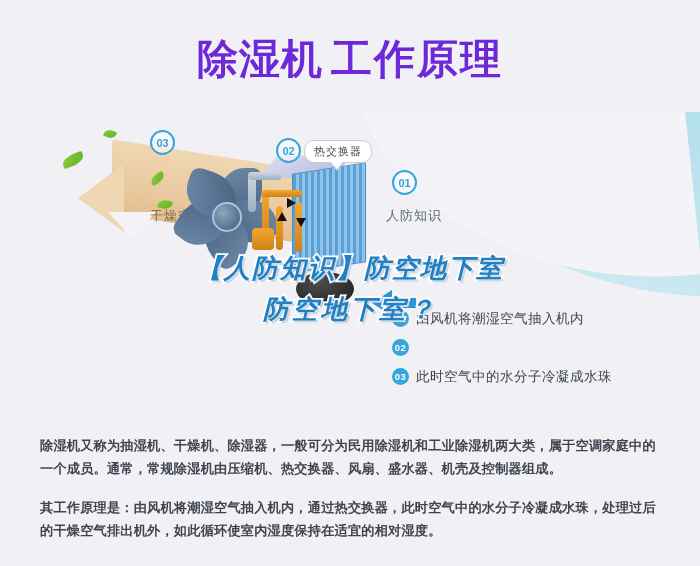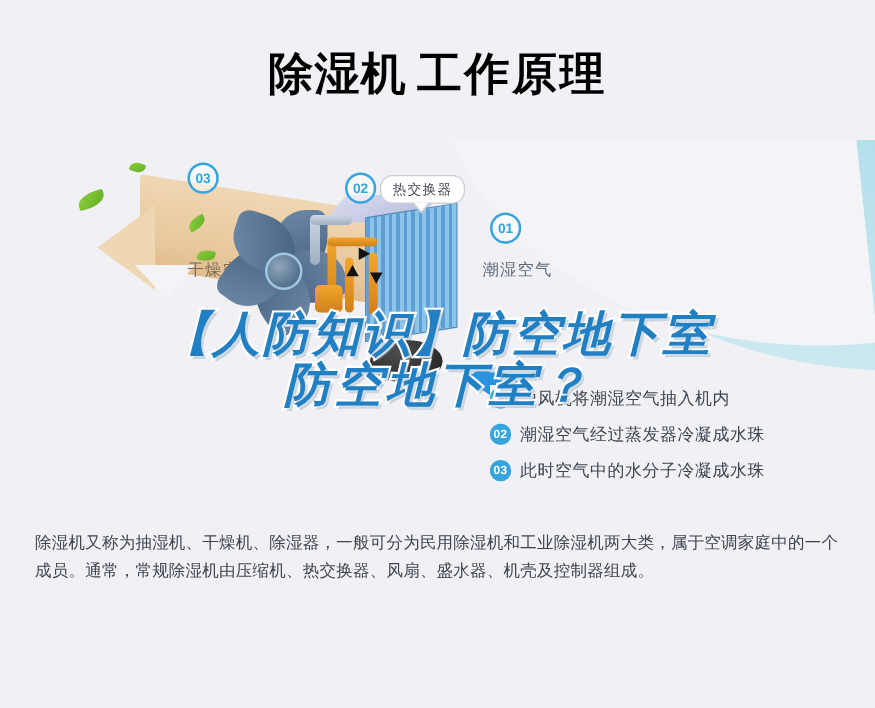--- a/index.html
+++ b/index.html
@@ -27,23 +27,23 @@
   .header {
     position: absolute;
     left: 0; top: 0;
     width: 700px;
     height: 118px;
     display: flex;
     align-items: center;
     justify-content: center;
   }
   .header-title {
-    font-size: 36px;
+    font-size: 41px;
     line-height: 1;
-    color: #000000;
+    color: #6d28d9;
     letter-spacing: 1px;
     white-space: nowrap;
     text-align: right;
   }
   .header-title .t-light {
     font-weight: 700;
     font-family: "Liberation Sans", "DejaVu Sans", sans-serif;
   }
   .header-title .t-bold {
     font-weight: 700;
@@ -336,21 +336,21 @@
   
   .overlay {
     position: absolute;
     left: 0;
     top: 248px;
     width: 700px;
     text-align: center;
     pointer-events: none;
   }
   .overlay-line {
-    font-size: 38px;
+    font-size: 26px;
     font-weight: 700;
     font-style: italic;
     color: #2180c4;
     letter-spacing: 2px;
     line-height: 41px;
     -webkit-text-stroke: 3.5px #ffffff;
     paint-order: stroke fill;
     text-shadow:
        2px 2px 0 rgba(120,150,175,.35);
   }
@@ -360,21 +360,21 @@
   .body-copy {
     position: absolute;
     left: 24px;
     top: 418px;
     width: 656px;
     color: #3f4450;
     font-size: 13.2px;
     line-height: 23px;
     letter-spacing: .2px;
   }
-  .body-copy p { margin: 4px; }
+  .body-copy p { margin: 16px; font-weight: bold; }
   .body-copy p + p { margin-top: 15px; }
 </style>
 </head>
 <body>
 
 <div id="page">
 
   <div class="header">
     <div class="header-title">
       <span class="t-light">除湿机</span><span class="t-bold">工作原理</span>
@@ -428,40 +428,40 @@
 
     <div class="out-arrow"></div>
     <div class="out-arrow-tail"></div>
 
     <div class="bubble">热交换器</div>
 
     <div class="badge badge-03-diag">03</div>
     <div class="badge badge-02-diag">02</div>
     <div class="badge badge-01-diag">01</div>
 
-    <div class="wet-label">潮湿空气</div>
+    <div class="wet-label">人防知识</div>
 
     <div class="legend">
       <div class="legend-row">
         <span class="legend-badge">01</span>
         <span>由风机将潮湿空气抽入机内</span>
       </div>
       <div class="legend-row">
         <span class="legend-badge">02</span>
-        <span>潮湿空气经过蒸发器冷凝成水珠</span>
       </div>
       <div class="legend-row">
         <span class="legend-badge">03</span>
         <span>此时空气中的水分子冷凝成水珠</span>
       </div>
     </div>
   </div>
 
   <div class="overlay">
     <div class="overlay-line l1">【人防知识】防空地下室</div>
     <div class="overlay-line l2">防空地下室？</div>
   </div>
 
   <div class="body-copy">
     <p>除湿机又称为抽湿机、干燥机、除湿器，一般可分为民用除湿机和工业除湿机两大类，属于空调家庭中的一个成员。通常，常规除湿机由压缩机、热交换器、风扇、盛水器、机壳及控制器组成。</p>
+    <p>其工作原理是：由风机将潮湿空气抽入机内，通过热交换器，此时空气中的水分子冷凝成水珠，处理过后的干燥空气排出机外，如此循环使室内湿度保持在适宜的相对湿度。</p>
   </div>
 
 </div>
 
 </body></html>

